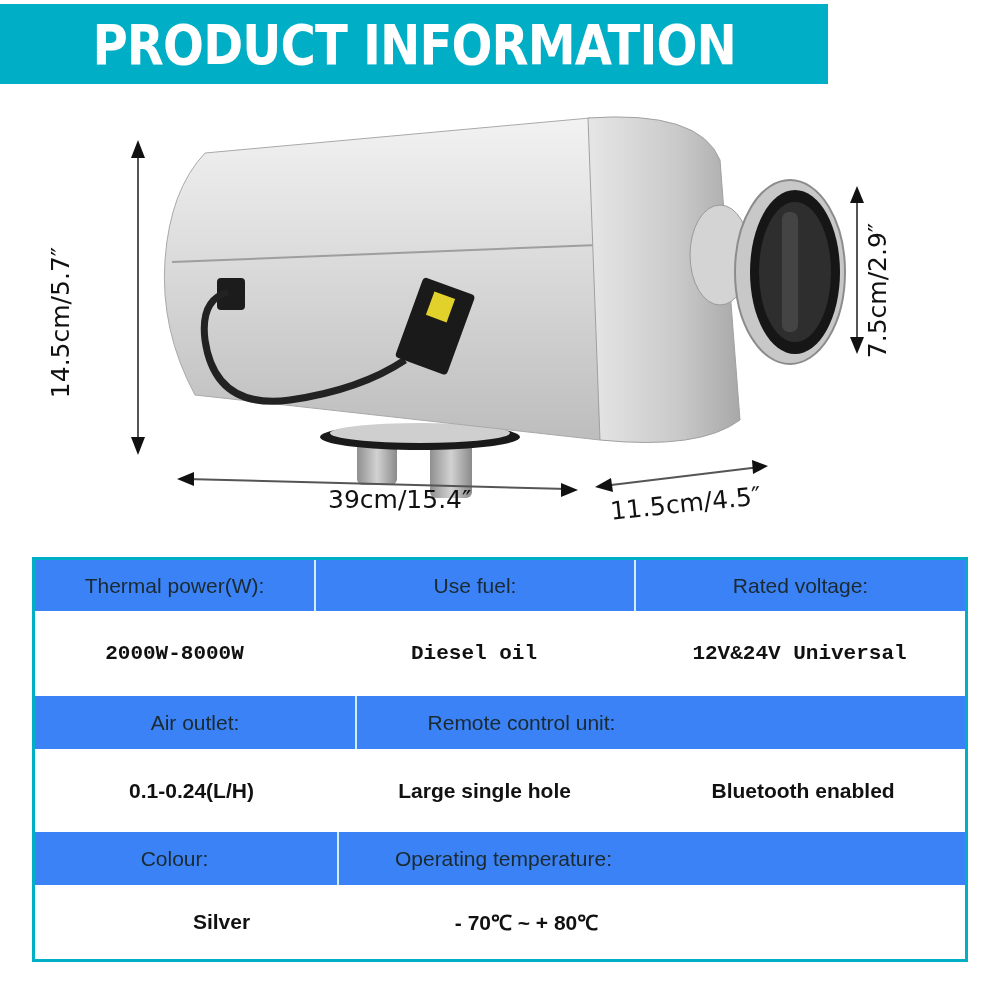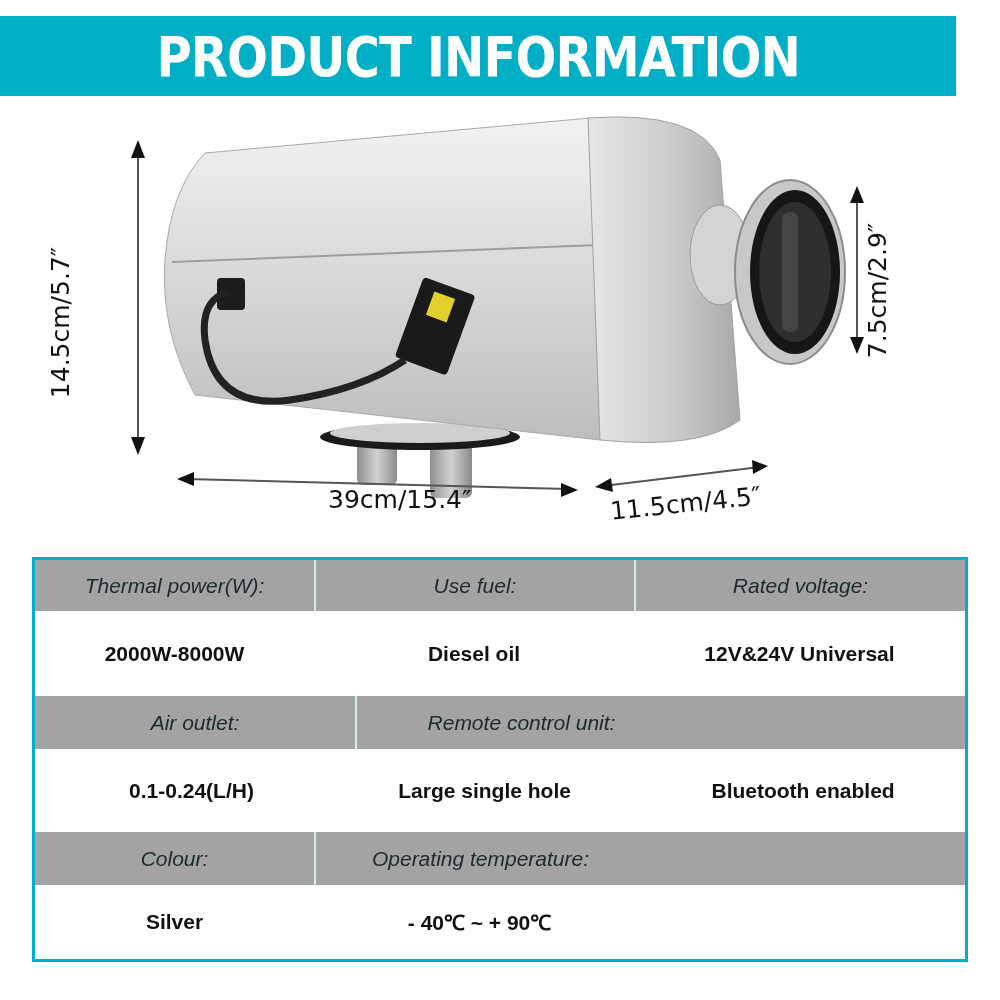--- a/index.html
+++ b/index.html
@@ -1,23 +1,23 @@
 <!DOCTYPE html>
 <html><head>
 <meta charset="utf-8">
 <style>
   html, body { margin:0; padding:0; }
   body { width:1000px; height:1000px; background:#ffffff; position:relative; overflow:hidden; font-family:"Liberation Sans", sans-serif; }
-  .banner { position:absolute; left:0; top:16px; width:956px; height:80px; background:#00aec6; display:flex; align-items:center; justify-content:center; }
+  .banner { position:absolute; left:0; top:4px; width:828px; height:80px; background:#00aec6; display:flex; align-items:center; justify-content:center; }
   .banner-title { color:#ffffff; font-family:"DejaVu Sans", sans-serif; font-weight:bold; font-size:56px; letter-spacing:-1px; transform:scaleX(0.86); white-space:nowrap; }
   .figure { position:absolute; left:0; top:80px; width:1000px; height:460px; }
   .dim-label { position:absolute; font-family:"DejaVu Sans", sans-serif; font-size:25px; color:#111; white-space:nowrap; }
   .table { position:absolute; left:32px; top:557px; width:936px; height:405px; border:3px solid #00aec6; box-sizing:border-box; background:#fff; }
   .row { display:flex; width:100%; box-sizing:border-box; }
-  .row.head { background:#a3a3a3; height:51px;font-style:italic; }
+  .row.head { background:#3b82f6; height:51px; }
   .row.val { background:#ffffff; }
   .cell { display:flex; align-items:center; justify-content:center; box-sizing:border-box; text-align:center; }
   .row.head .cell { color:#1a2a30; font-size:21px; }
   .row.head .cell + .cell { border-left:2px solid #cfeef3;text-align:center; }
   .row.val .cell { color:#111; font-weight:bold; font-size:21px; }
   .c1 { width:279px; } .c2 { width:320px; } .c3 { width:331px; }
 </style>
 </head>
 <body>
 
@@ -96,35 +96,35 @@
   <div class="dim-label" style="left:328px; top:405px;">39cm/15.4″</div>
   <div class="dim-label" style="left:610px; top:409px; transform:rotate(-6deg);">11.5cm/4.5″</div>
 </div>
 
 <div class="table">
   <div class="row head">
     <div class="cell c1">Thermal power(W):</div>
     <div class="cell c2">Use fuel:</div>
     <div class="cell c3">Rated voltage:</div>
   </div>
-  <div class="row val" style="height:85px;">
+  <div class="row val" style="height:85px;font-family:Liberation Mono, monospace;">
     <div class="cell c1">2000W-8000W</div>
     <div class="cell c2">Diesel oil</div>
     <div class="cell c3">12V&amp;24V Universal</div>
   </div>
   <div class="row head" style="height:53px;">
     <div class="cell c2">Air outlet:</div>
     <div class="cell c3">Remote control unit:</div>
   </div>
   <div class="row val" style="height:83px;padding-left:20px;">
     <div class="cell c1">0.1-0.24(L/H)</div>
     <div class="cell c2">Large single hole</div>
     <div class="cell c3">Bluetooth enabled</div>
   </div>
-  <div class="row head" style="height:53px;">
+  <div class="row head" style="height:53px;gap:23px;">
     <div class="cell c1">Colour:</div>
     <div class="cell c3">Operating temperature:</div>
   </div>
-  <div class="row val" style="height:74px;">
+  <div class="row val" style="height:74px;padding-left:47px;">
     <div class="cell c1">Silver</div>
-    <div class="cell c3">- 40℃ ~ + 90℃</div>
+    <div class="cell c3">- 70℃ ~ + 80℃</div>
   </div>
 </div>
 
 </body></html>

